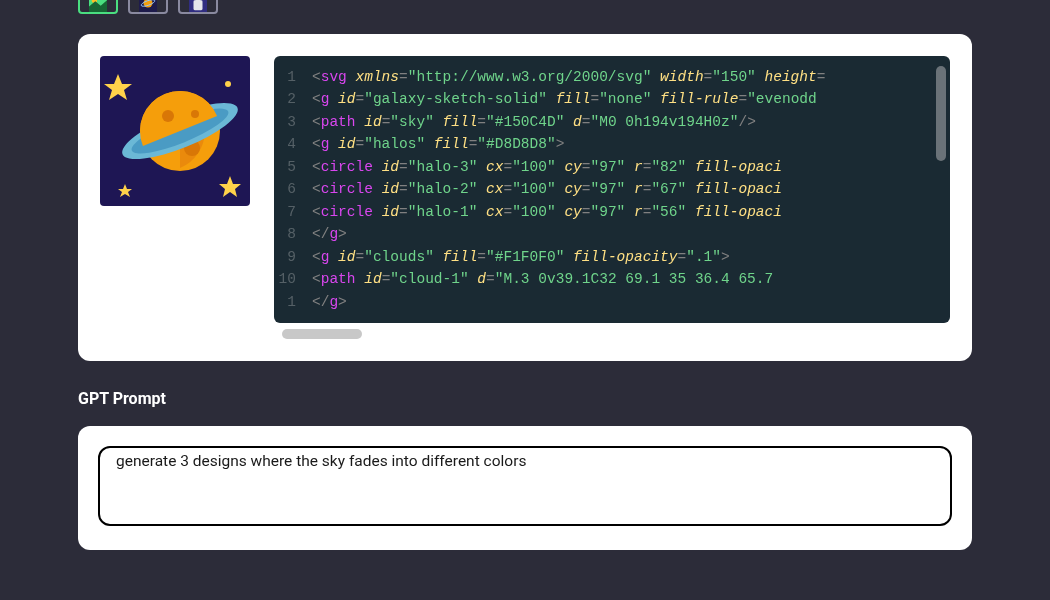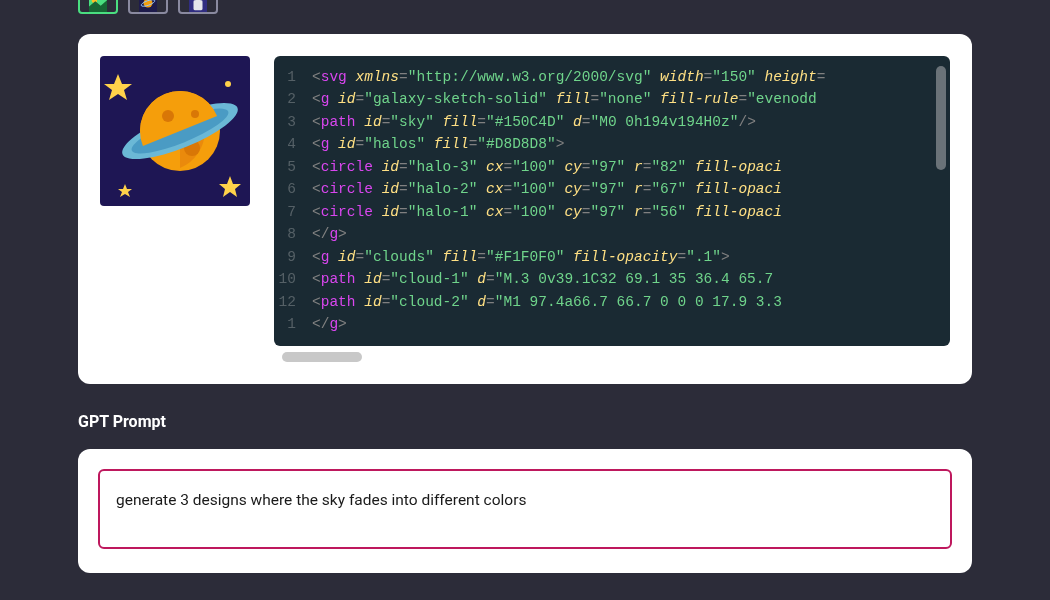--- a/index.html
+++ b/index.html
@@ -109,23 +109,23 @@
     }
     .prompt-card {
       background: #fff;
       border-radius: 12px;
       margin: 0 78px 0 78px;
       padding: 20px;
     }
     .prompt-input {
       width: 100%;
       min-height: 80px;
-      border: 2px solid #be185d;
-      border-radius: 6px;
-      padding: 20px 16px;
+      border: 2px solid #000000;
+      border-radius: 12px;
+      padding: 4px 16px;
       font-size: 15.5px;
       color: #1a1a1a;
       font-family: inherit;
       outline: none;
       resize: none;
     }
   </style>
 </head>
 <body>
 
@@ -215,24 +215,20 @@
         </div>
         <div class="code-line">
           <span class="lineno">9</span>
           <span class="code-content"><span class="p">  &lt;</span><span class="t">g</span><span class="p"> </span><span class="an">id</span><span class="p">=</span><span class="av">"clouds"</span><span class="p"> </span><span class="an">fill</span><span class="p">=</span><span class="av">"#F1F0F0"</span><span class="p"> </span><span class="an">fill-opacity</span><span class="p">=</span><span class="av">".1"</span><span class="p">&gt;</span></span>
         </div>
         <div class="code-line">
           <span class="lineno">10</span>
           <span class="code-content"><span class="p">    &lt;</span><span class="t">path</span><span class="p"> </span><span class="an">id</span><span class="p">=</span><span class="av">"cloud-1"</span><span class="p"> </span><span class="an">d</span><span class="p">=</span><span class="av">"M.3 0v39.1C32 69.1 35 36.4 65.7 </span></span>
         </div>
         <div class="code-line">
-          <span class="lineno">12</span>
-          <span class="code-content"><span class="p">    &lt;</span><span class="t">path</span><span class="p"> </span><span class="an">id</span><span class="p">=</span><span class="av">"cloud-2"</span><span class="p"> </span><span class="an">d</span><span class="p">=</span><span class="av">"M1 97.4a66.7 66.7 0 0 0 17.9 3.3</span></span>
-        </div>
-        <div class="code-line">
           <span class="lineno">1</span>
           <span class="code-content"><span class="p">  &lt;/</span><span class="t">g</span><span class="p">&gt;</span></span>
         </div>
       </div>
     <div class="vscroll">
       <div class="vscroll-thumb"></div>
     </div>
     <div class="hscroll">
       <div class="hscroll-thumb"></div>
     </div>

